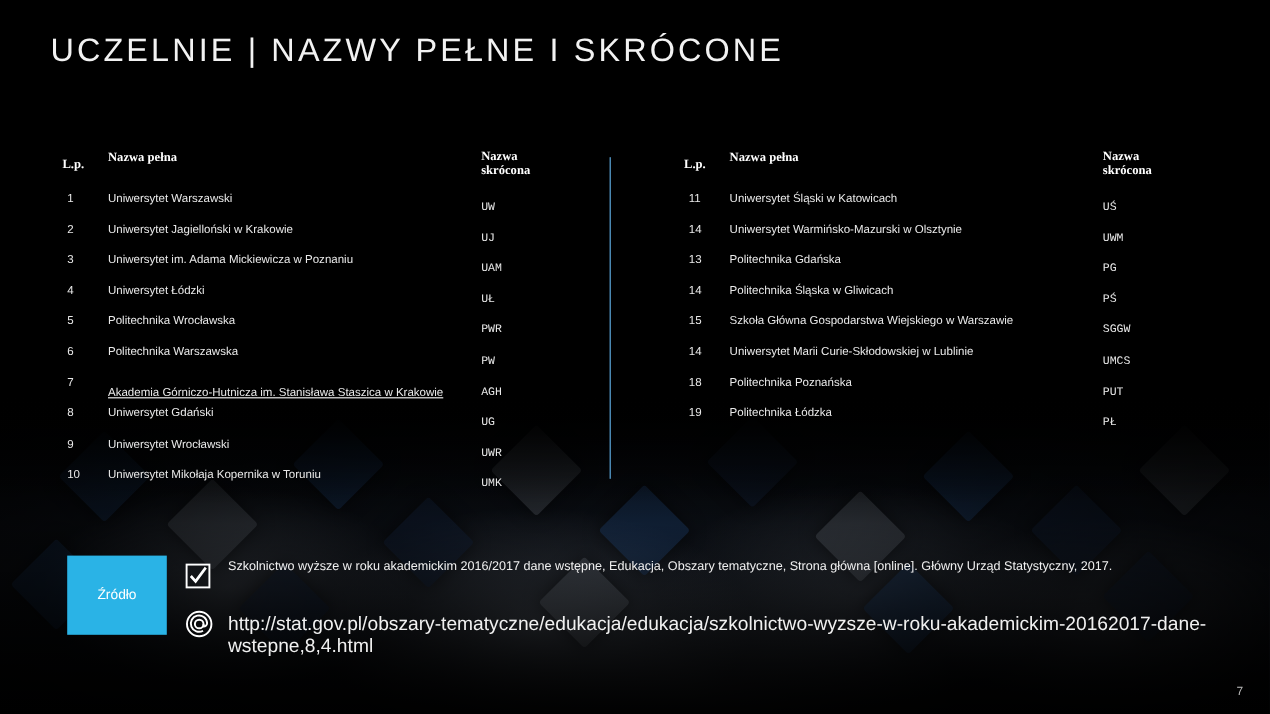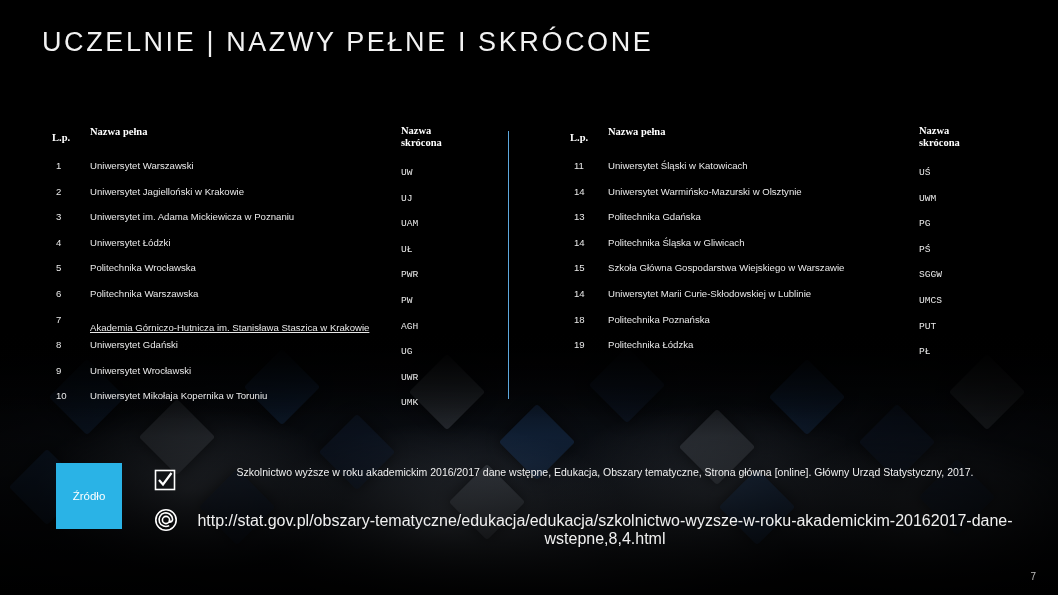--- a/index.html
+++ b/index.html
@@ -112,32 +112,31 @@
   }
   .c-full.two-line { top: 16px; text-decoration: underline; }
   .c-short {
     position: absolute; left: 357px; top: 15px; font-family: Liberation Mono, monospace;
   }
 
   
   #source-badge {
     position: absolute;
     left: 56px; top: 463px;
-    width: 66px; height: 66px;
+    width: 83px; height: 66px;
     background: #2ab3e6;
     color: #ffffff;
     font-size: 11.5px;
     display: flex;
     align-items: center;
     justify-content: center;
   }
   .src-line {
     position: absolute;
     color: #f0f0f0;
-    text-align: center;
   }
   #src-icon-doc {
     left: 154px; top: 469px;
     width: 22px; height: 22px;
   }
   #src-icon-at {
     left: 154px; top: 508px;
     width: 24px; height: 24px;
   }
   #src-text-1 {

